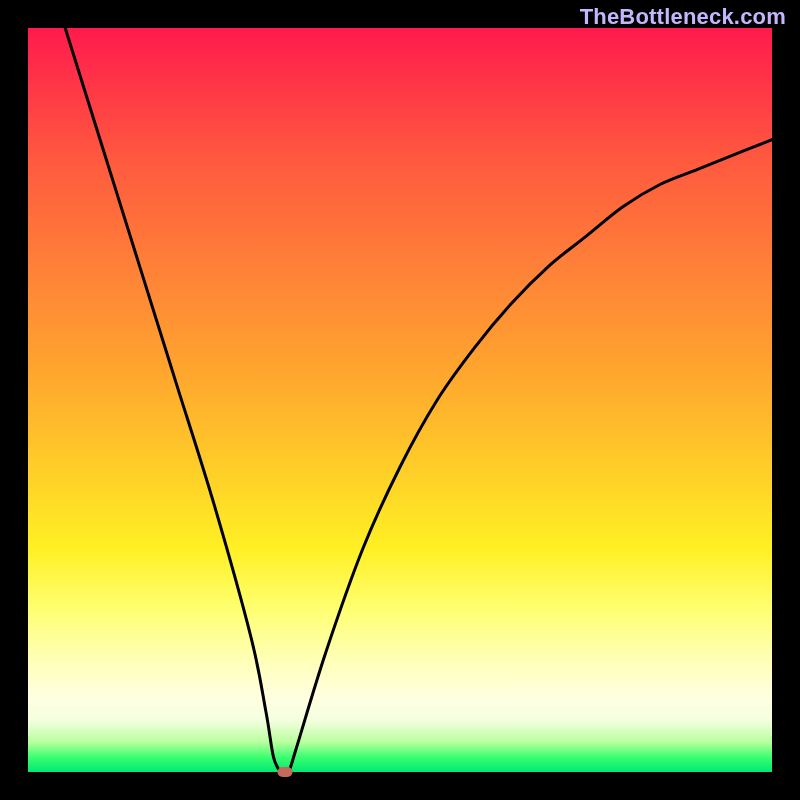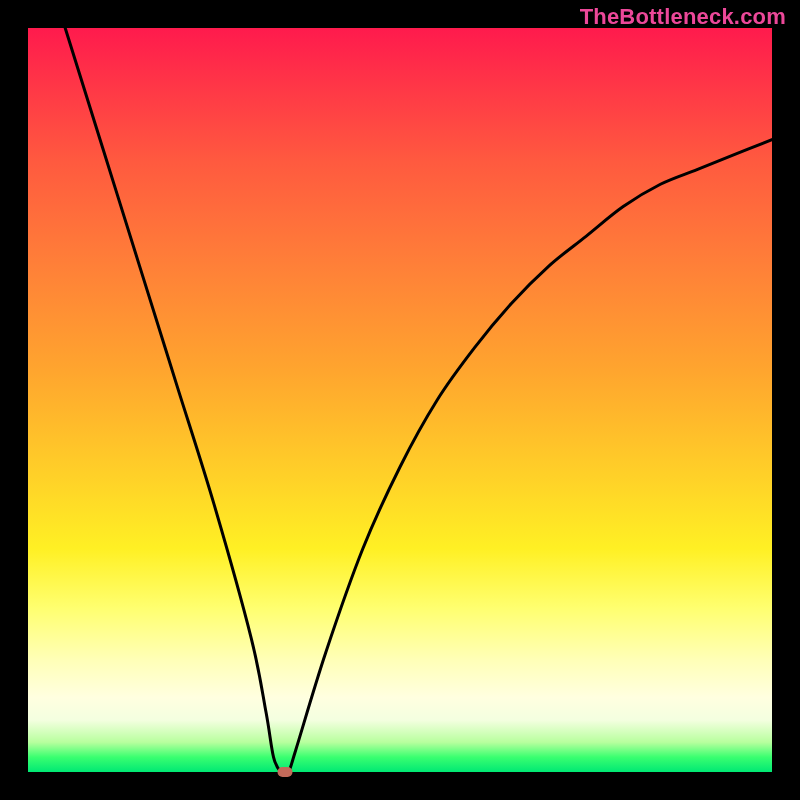--- a/index.html
+++ b/index.html
@@ -16,21 +16,21 @@
     width: 800px;
     height: 800px;
     background: #000;
   }
   .watermark {
     position: absolute;
     top: 4px;
     right: 14px;
     font-size: 22px;
     font-weight: 600;
-    color: #ec4899;
+    color: #c4b5fd;
     letter-spacing: 0.2px;
     z-index: 50;
   }
   .plot-area {
     position: absolute;
     left: 28px;
     top: 28px;
     width: 744px;
     height: 744px;
     

